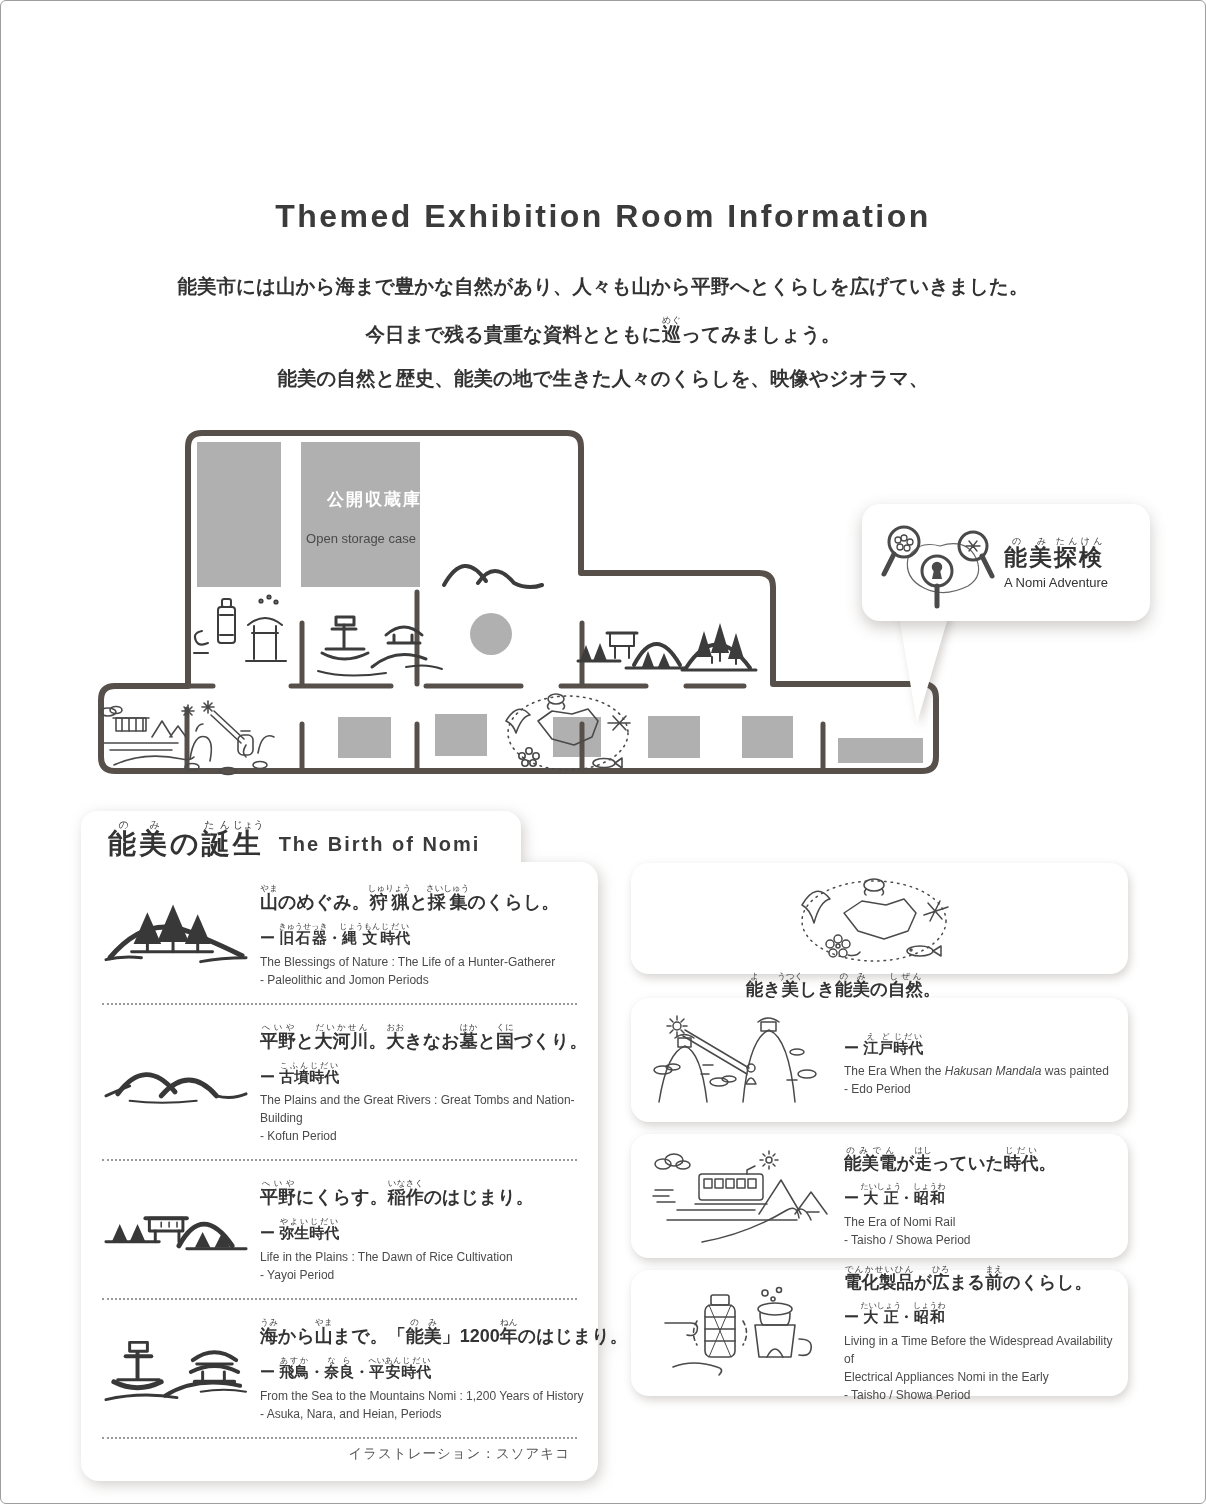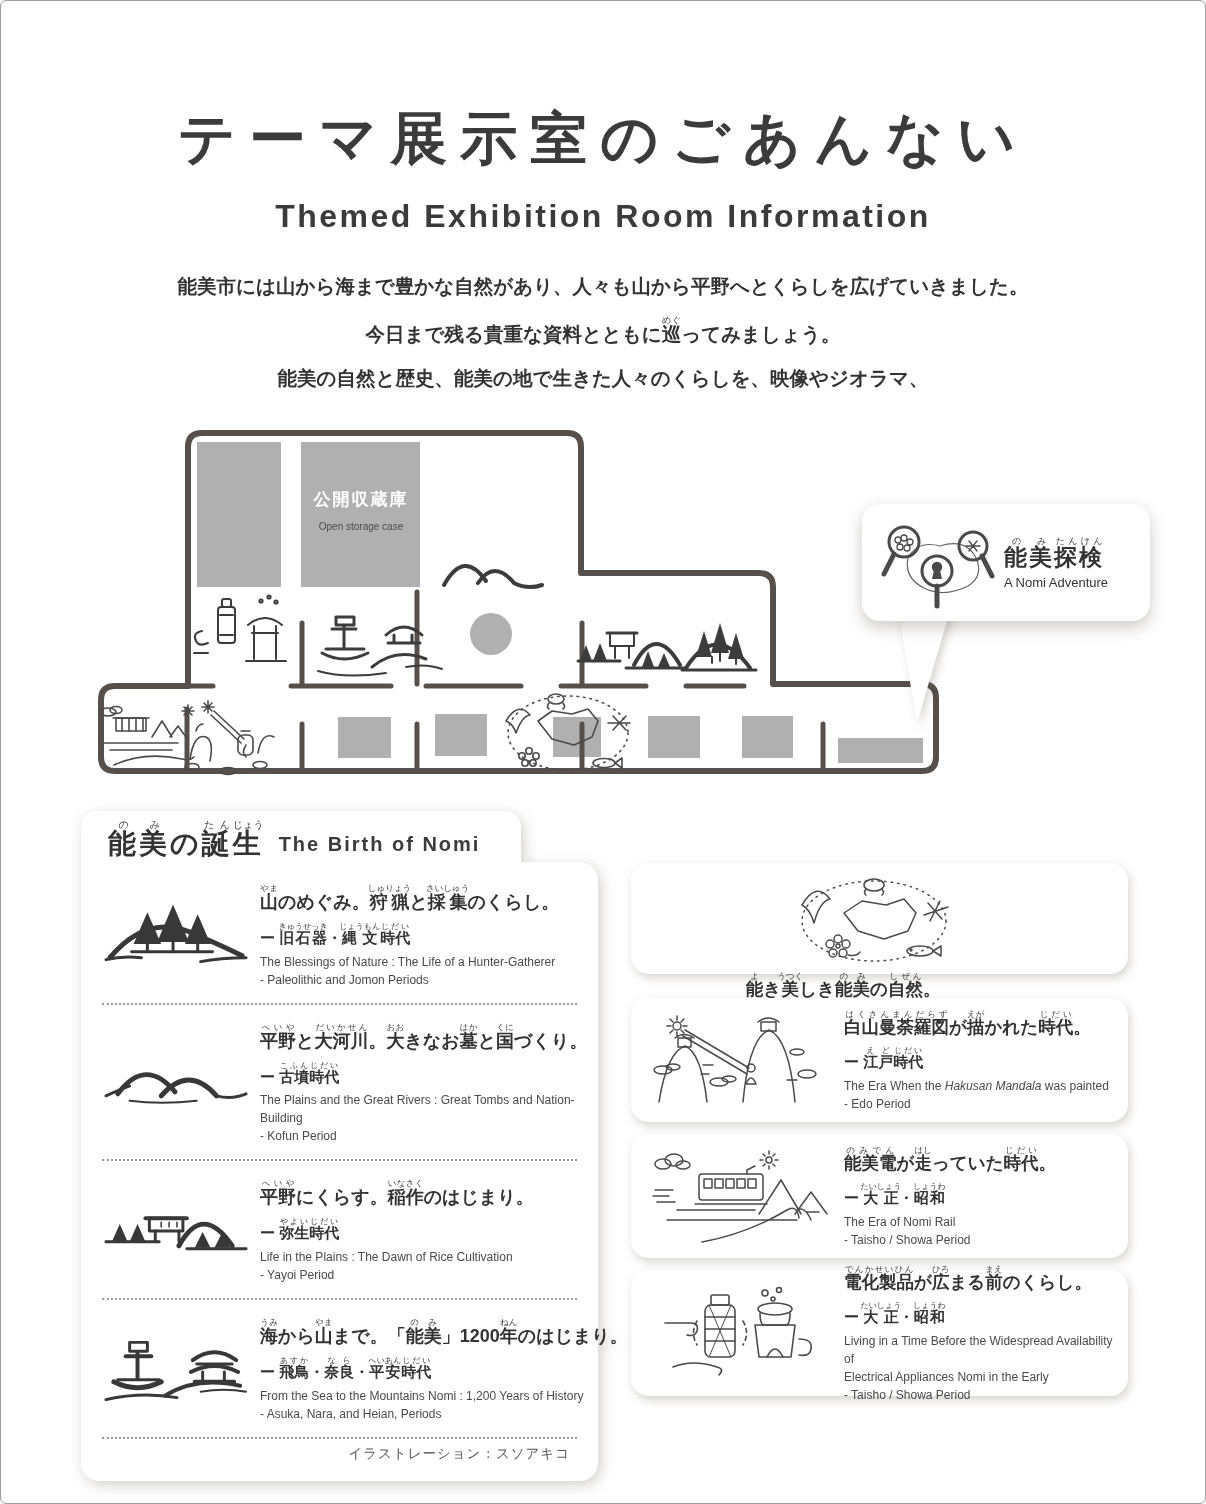--- a/index.html
+++ b/index.html
@@ -12,22 +12,22 @@
         font-size:57px;font-weight:bold;letter-spacing:13px;color:#3b3b3b;white-space:nowrap;}
   .subtitle{position:absolute;top:197px;left:0;width:100%;text-align:center;
         font-size:32px;font-weight:bold;letter-spacing:2.5px;color:#3b3b3b;}
   .intro{position:absolute;top:270px;left:0;width:100%;text-align:center;
         font-size:19.5px;font-weight:bold;color:#333;}
   .intro p{margin:0 4px 13px;line-height:31px;}
   .intro rt{font-size:9px;}
 
   .plan{position:absolute;left:85px;top:420px;z-index:1;}
   .storage-label{position:absolute;left:299px;top:487px;width:122px;text-align:center;color:#fff;z-index:2;}
-  .storage-label .ja{font-size:17px;font-weight:bold;letter-spacing:2px;}
-  .storage-label .en{font-size:10px;margin-top:8px;}
+  .storage-label .ja{font-size:17px;font-weight:bold;letter-spacing:2px;text-align:right;}
+  .storage-label .en{font-size:13px;margin-top:18px;}
 
   .bubble-tail{position:absolute;left:889px;top:610px;z-index:2;
         filter:drop-shadow(3px 4px 4px rgba(90,80,72,.25));}
   .bubble{position:absolute;left:861px;top:503px;width:288px;height:117px;background:#fff;
         border-radius:18px;box-shadow:0 6px 16px rgba(90,80,72,.30);display:flex;align-items:center;
         padding:4px 10px 4px 12px;box-sizing:border-box;z-index:3;}
   .bubble-text{margin-left:4px;}
   .bubble-title{font-size:23px;font-weight:bold;letter-spacing:2px;line-height:1.1;padding-top:10px;}
   .bubble-title rt{font-size:9px;}
   .bubble-sub{font-size:13px;margin-top:5px;color:#333;}
@@ -57,21 +57,20 @@
         box-sizing:border-box;padding:6px 14px 6px 8px;}
   .tcard-icon{width:205px;flex-shrink:0;display:flex;justify-content:center;align-items:center;}
   .tcard-body{flex:1;}
   .tcard-title{font-size:17.5px;font-weight:bold;line-height:1.05;padding-top:11px;white-space:nowrap;}
 </style>
 </head>
 <body>
 
 <div class="page">
 
-  <div class="main-title">テーマ展示室のごあんない</div>
   <div class="subtitle">Themed Exhibition Room Information</div>
 
   <div class="intro">
     <p>能美市には山から海まで豊かな自然があり、人々も山から平野へとくらしを広げていきました。</p>
     <p>今日まで残る貴重な資料とともに<ruby>巡<rt>めぐ</rt></ruby>ってみましょう。</p>
     <p>能美の自然と歴史、能美の地で生きた人々のくらしを、映像やジオラマ、</p>
   </div>
 
   <svg class="plan" width="880" height="360" viewBox="0 0 880 360">
     <g fill="#b0b0b0">
@@ -398,21 +397,20 @@
             <ellipse cx="26" cy="57" rx="7" ry="3"></ellipse>
           <ellipse cx="72" cy="72" rx="9" ry="4"></ellipse>
             <ellipse cx="82" cy="69" rx="7" ry="3"></ellipse>
           <ellipse cx="160" cy="64" rx="9" ry="4"></ellipse>
             <ellipse cx="150" cy="42" rx="7" ry="3"></ellipse>
           <path d="M56,55 h10 M54,64 h8 M140,70 h10"></path>
         </g>
       </svg>
     </div>
     <div class="tcard-body">
-      <div class="tcard-title"><ruby>白山曼荼羅図<rt>はくさんまんだらず</rt></ruby>が<ruby>描<rt>えが</rt></ruby>かれた<ruby>時代<rt>じだい</rt></ruby>。</div>
       <div class="period">ー <ruby>江戸<rt>えど</rt></ruby><ruby>時代<rt>じだい</rt></ruby></div>
       <div class="en">
         <div>
           <span>The Era When the </span><em>Hakusan Mandala</em><span> was painted</span>
         </div>
         <div>- Edo Period</div>
       </div>
     </div>
   </div>
 

